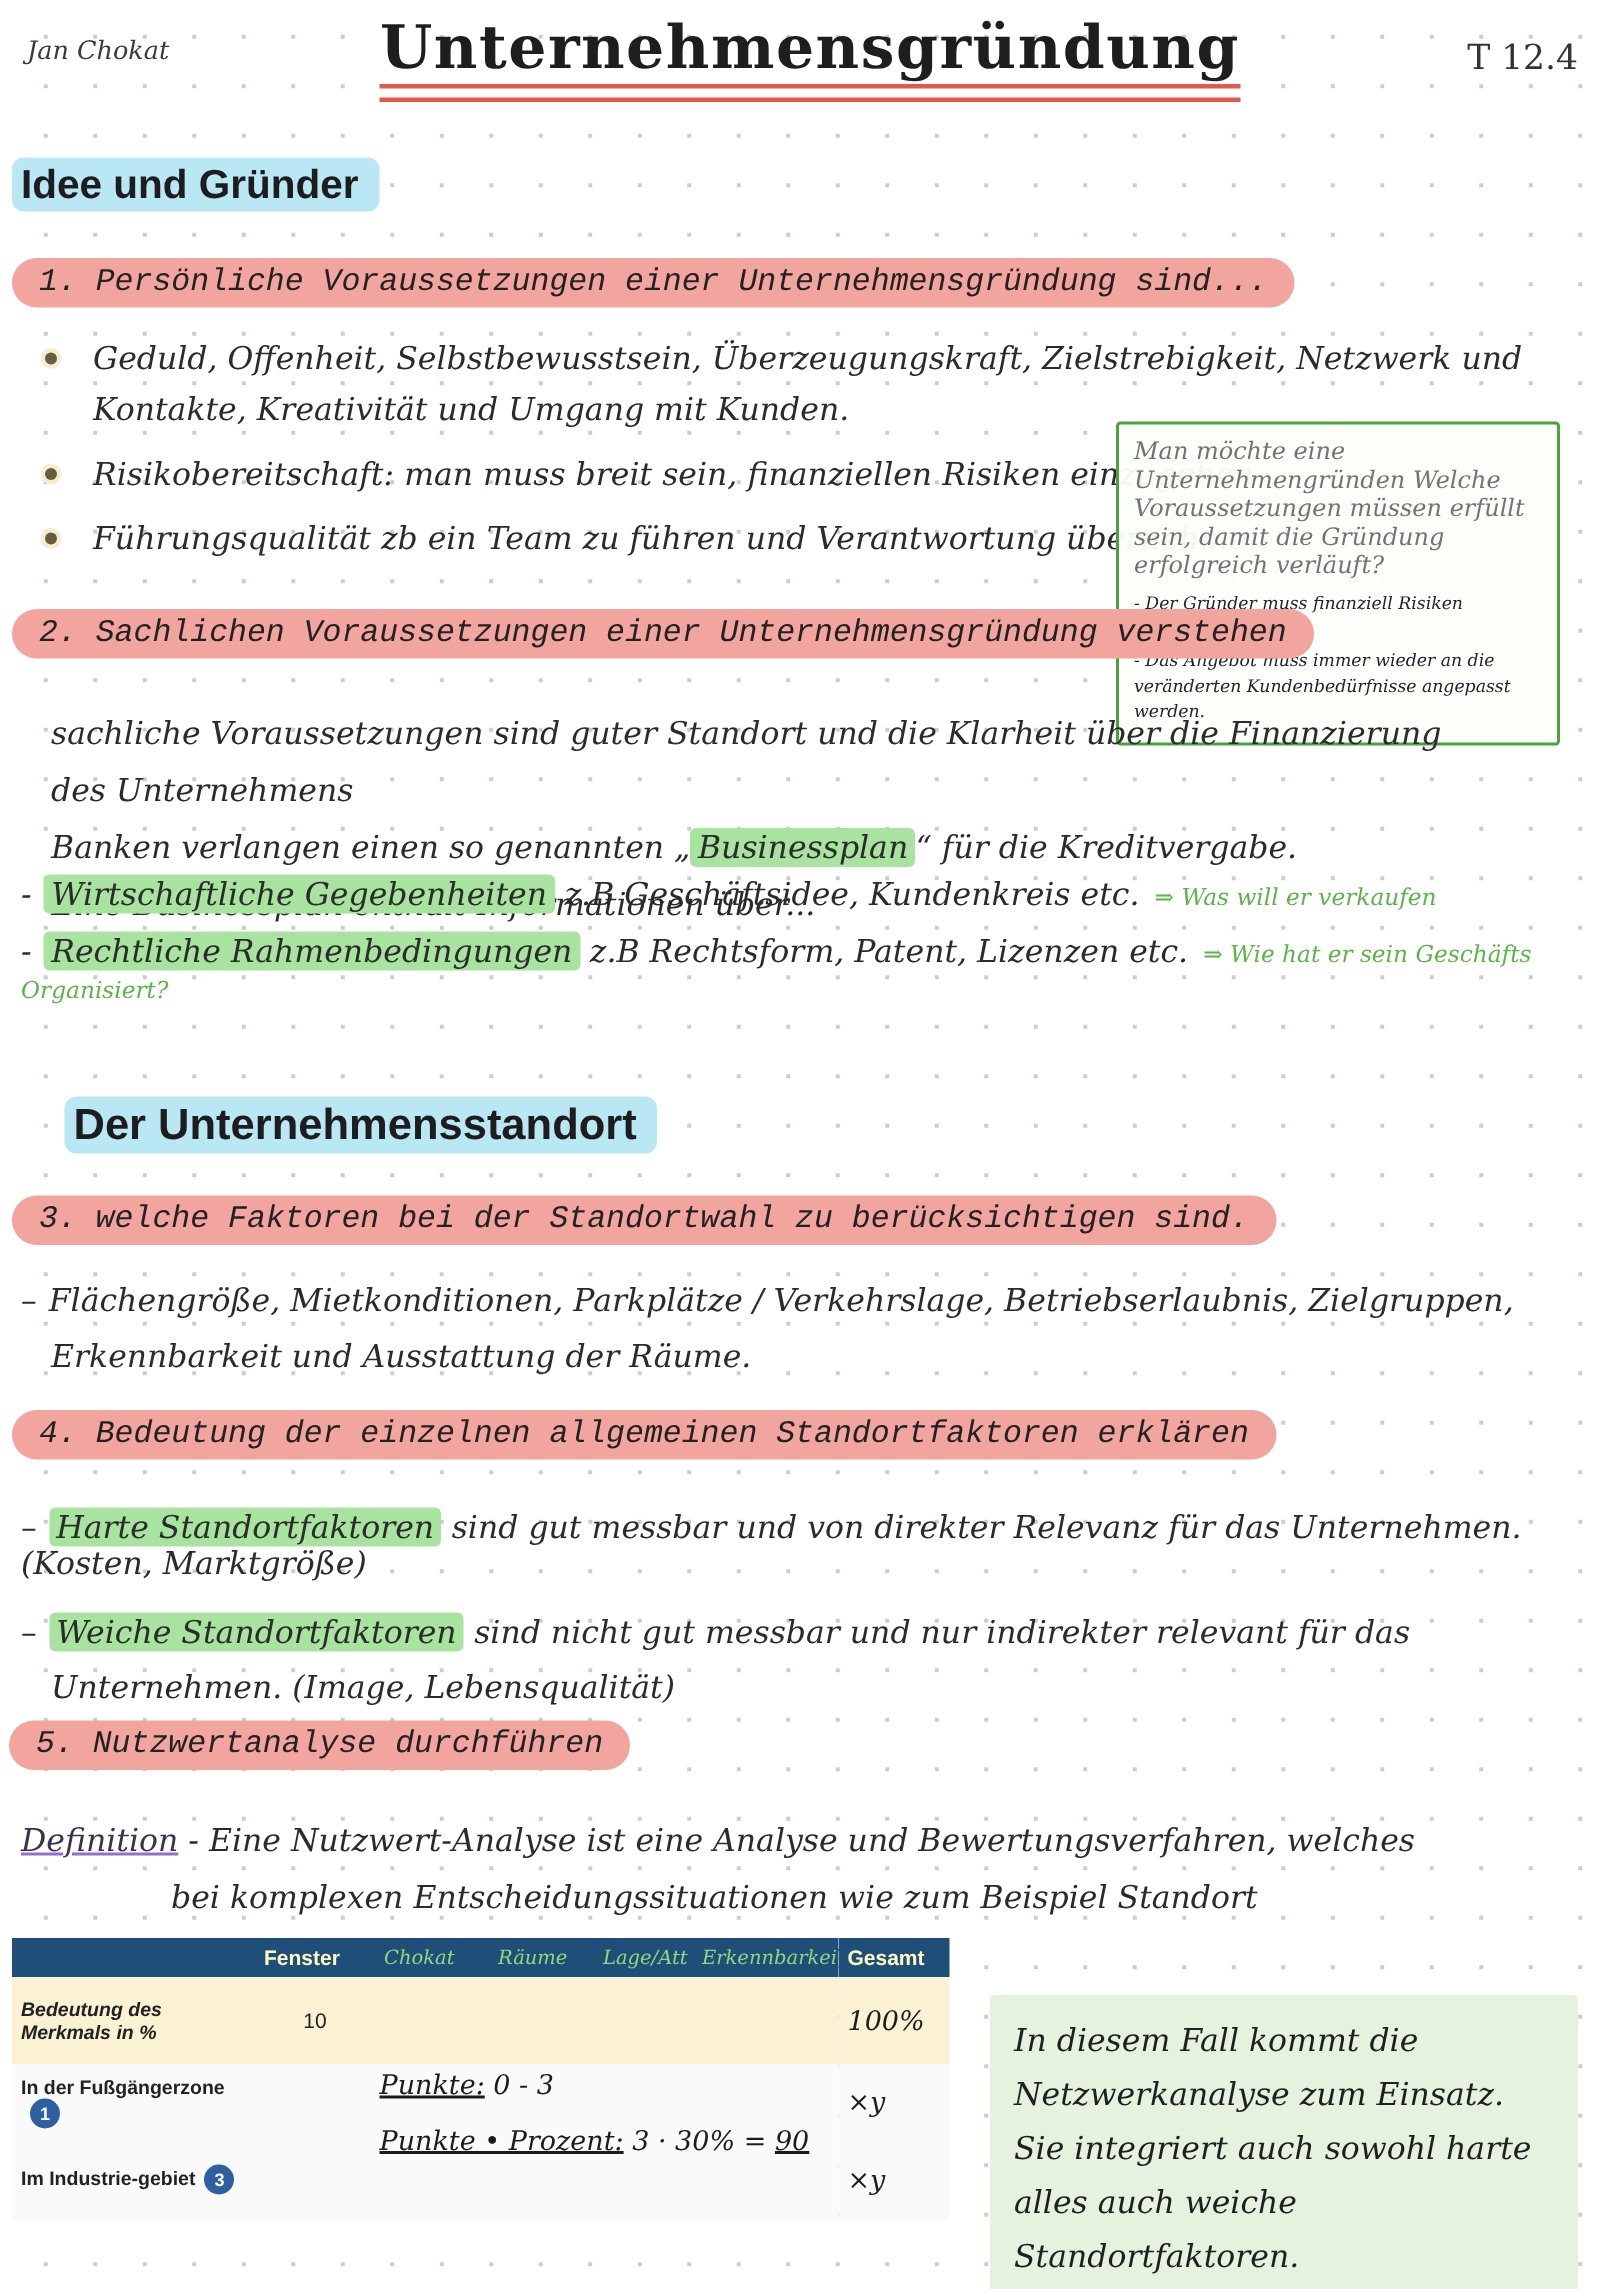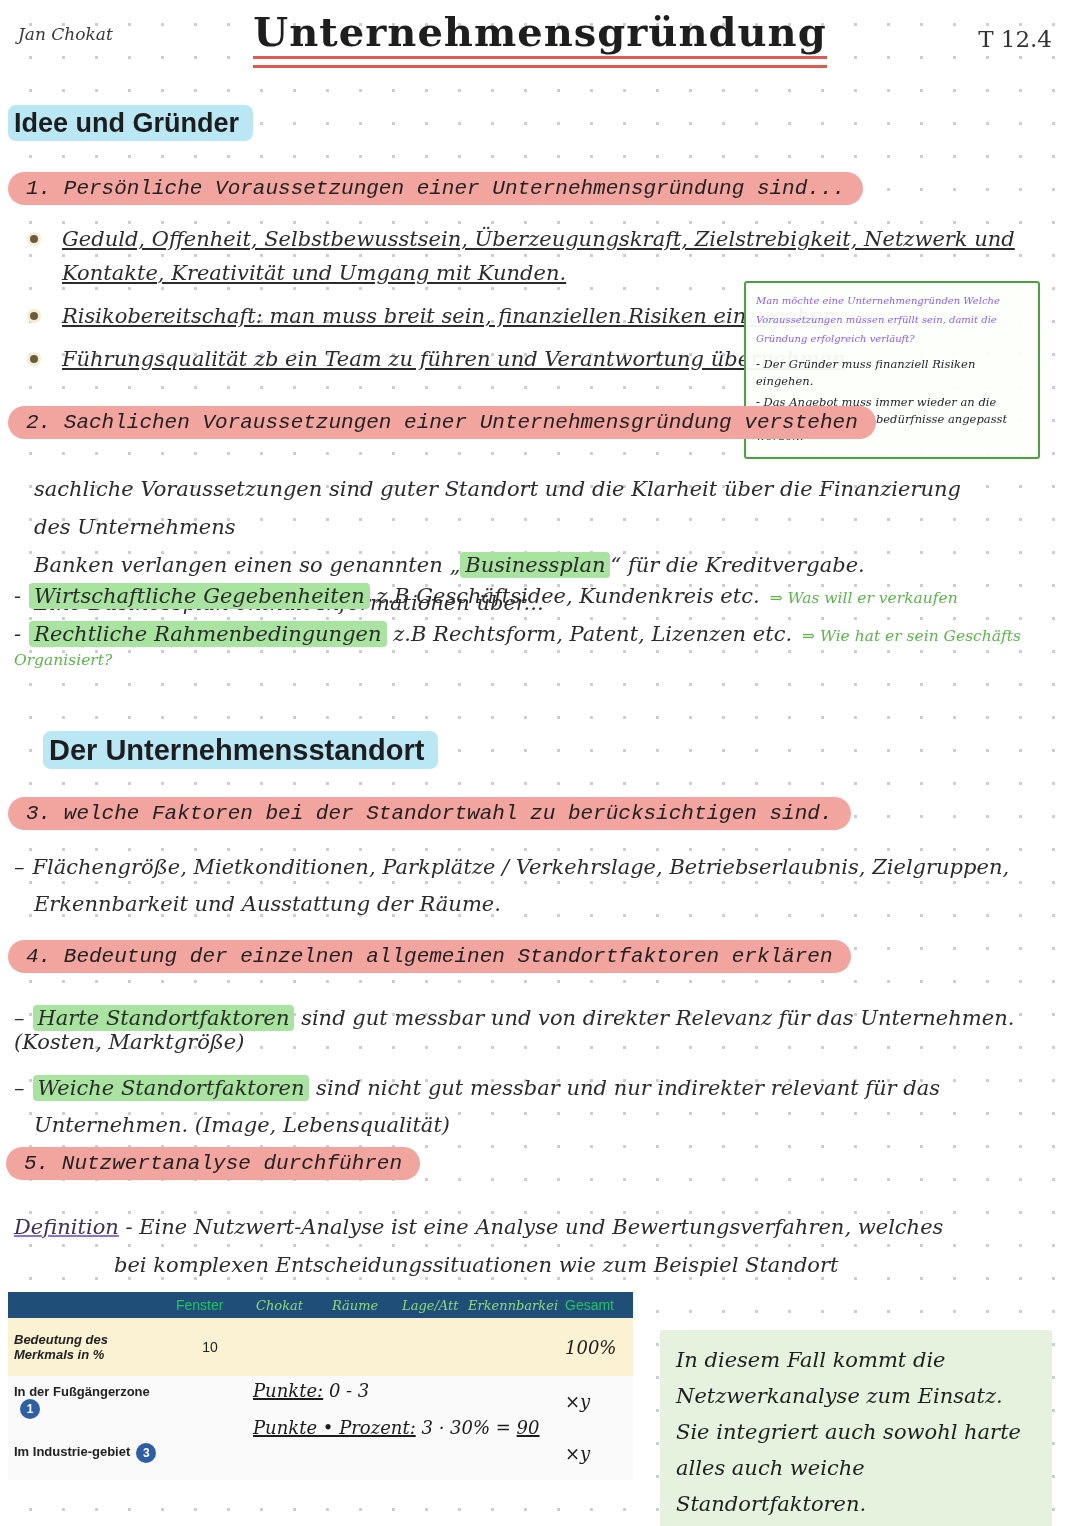--- a/index.html
+++ b/index.html
@@ -27,29 +27,29 @@
   .heading-idee { left:8px; top:108px; font-size:27px; }
   .heading-standort { left:8px; top:734px; font-size:29px;padding-left:35px; }
   .qwrap { position:absolute; }
   .pill { display:inline-block; background:#f2a49e; border-radius:18px; padding:5px 18px;
           font-size:21px; color:#222;font-family:Liberation Mono, monospace; }
   .q1 { left:8px; top:172px; } .q2 { left:8px; top:406px; }
   .q3 { left:8px; top:797px; } .q4 { left:8px; top:940px; } .q5 { left:6px; top:1147px; }
 
   
   .bullets { position:absolute; left:30px; top:222px; width:1000px; }
-  .bullet { display:flex; gap:24px; margin-bottom:9px;text-decoration:underline; }
+  .bullet { display:flex; gap:24px; margin-bottom:9px; }
   .dot { flex:0 0 auto; width:8px; height:8px; border-radius:50%; background:#6b5b3e;
          margin-top:13px; box-shadow:0 0 0 3px #f6ecd2; }
   .btext { font-size:21px; line-height:34px; }
 
   
   .note-box { position:absolute; left:744px; top:281px; width:296px; border:2px solid #4aa33f;
               border-radius:3px; background:rgba(252,255,250,0.95); padding:8px 10px; }
-  .note-q { color:#8b5cf6; font-size:10px; line-height:19px; margin-bottom:8px; }
+  .note-q { color:#737373; font-size:16px; line-height:19px; margin-bottom:8px; }
   .note-a { color:#23232e; font-size:11.5px; line-height:17px; margin-bottom:4px; }
 
   
   .para { position:absolute; left:22px; top:470px; width:960px; font-size:21px; line-height:38px;margin-left:12px; }
   .hl-green { background:#a9e3a0; border-radius:4px; padding:1px 5px; }
   .dashlist { position:absolute; left:14px; top:584px; font-size:21px; }
   .ditem { margin-bottom:14px; }
   .dash { margin-right:8px; }
   .green-hw { color:#5cb54a; font-size:15.5px; margin-left:10px; }
 
@@ -61,21 +61,21 @@
 
   .definition { position:absolute; left:14px; top:1208px; width:945px; font-size:21px;
                 line-height:38px; padding-left:100px; text-indent:-100px; }
   .def-label { text-decoration:underline; text-decoration-color:#8f6fd0; text-decoration-thickness:2px;
                color:#3a3350; }
 
   
   .nutz { position:absolute; left:8px; top:1292px; width:625px; border-collapse:collapse;
           table-layout:fixed; font-family:"Liberation Sans", sans-serif; }
   .nutz td { padding:3px 6px; vertical-align:middle; overflow:hidden; }
-  .hrow td { background:#1f4e79; color:#22c55e; height:26px; font-size:14px; font-weight:400; }
+  .hrow td { background:#1f4e79; color:#fef9c3; height:26px; font-size:14px; font-weight:700; }
   .hrow .ghw { color:#8fd97d; font-weight:400; font-size:13px; }
   tr.r0 td { background:#fbf2d3; height:58px; }
   tr.r1 td { background:#fafafa; height:50px; }
   tr.r2 td { background:#d9e2f0; height:40px; }
   tr.r3 td { background:#fafafa; height:54px; }
   .lab { font-size:13px; font-weight:700; color:#222; }
   tr.r0 .lab { font-style:italic; }
   .cen { text-align:center; font-size:14px; color:#222; }
   .hwval { font-size:18px; color:#1d1d1d; }
   .badge { display:inline-block; width:20px; height:20px; border-radius:50%; background:#2e5fa3;

